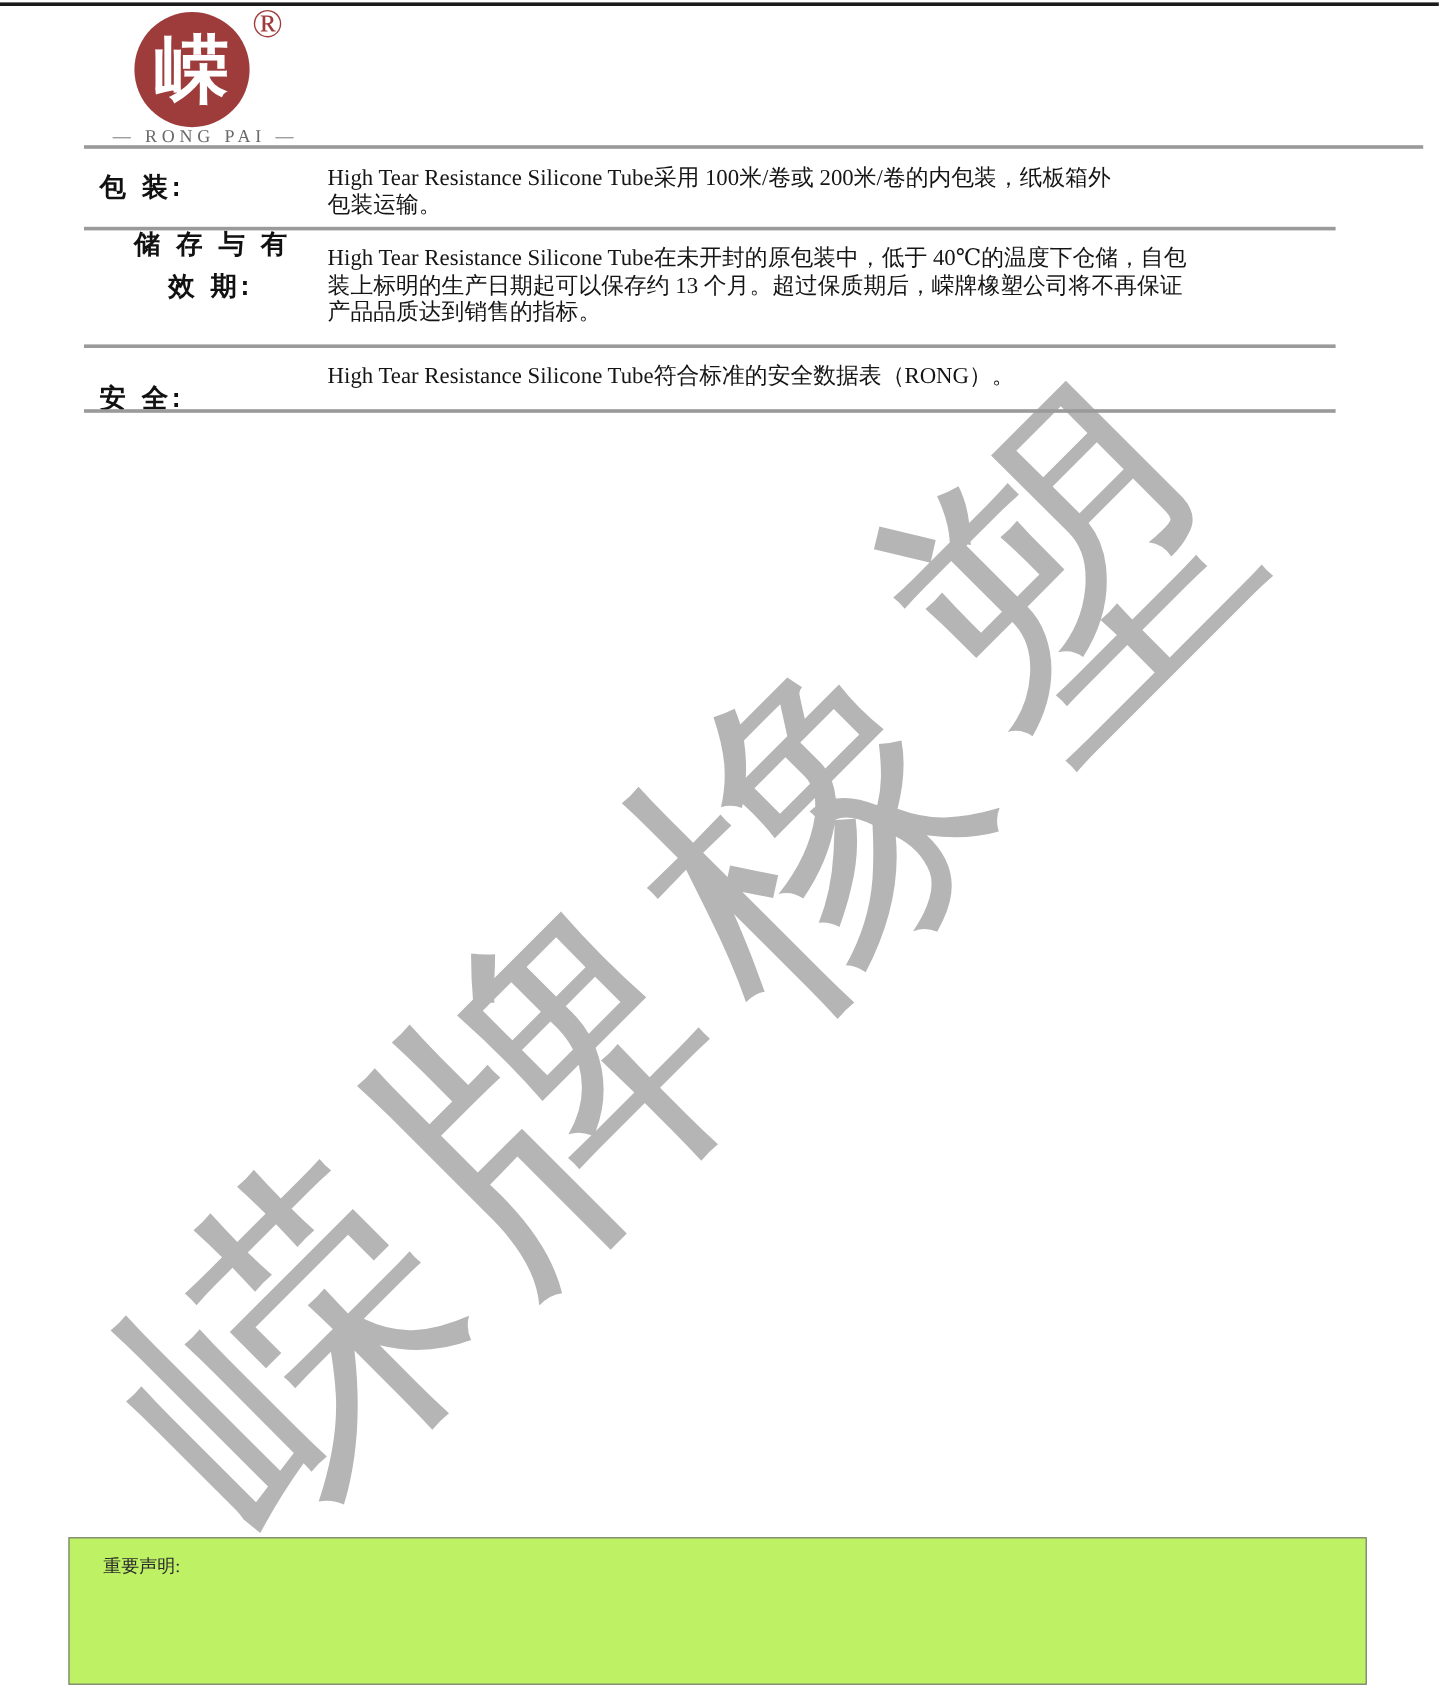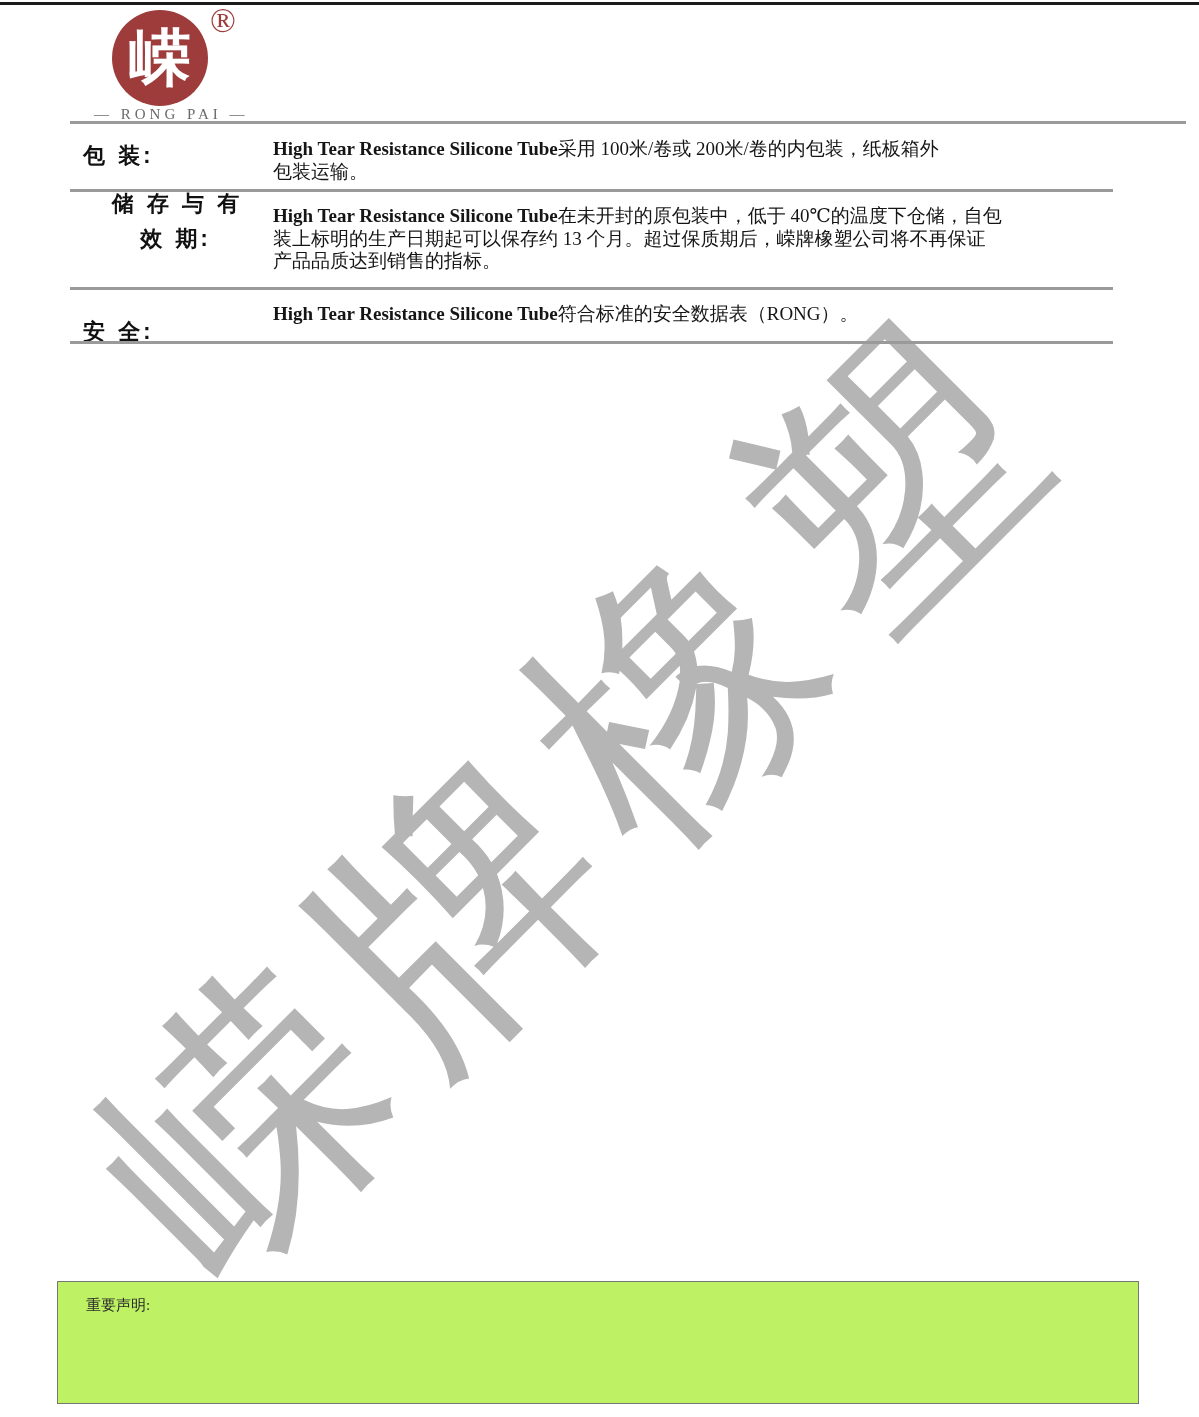--- a/index.html
+++ b/index.html
@@ -86,21 +86,21 @@
   .row-content {
     position: absolute;
     left: 273px;
     width: 845px;
     font-size: 19px;
     line-height: 22.5px;
     color: #151515;
     z-index: 2;
   }
   .row-content .product {
-    font-weight: bold;
+    font-weight: normal;
   }
   .row-content .rest {
     white-space: pre-line;
   }
   .row1-label { top: 140px; }
   .row1-content { top: 138px; }
   .row2-label { top: 188px; text-align: center; }
   .row2-content { top: 205px; }
   .row3-label { top: 316px; }
   .row3-content { top: 303px; }

